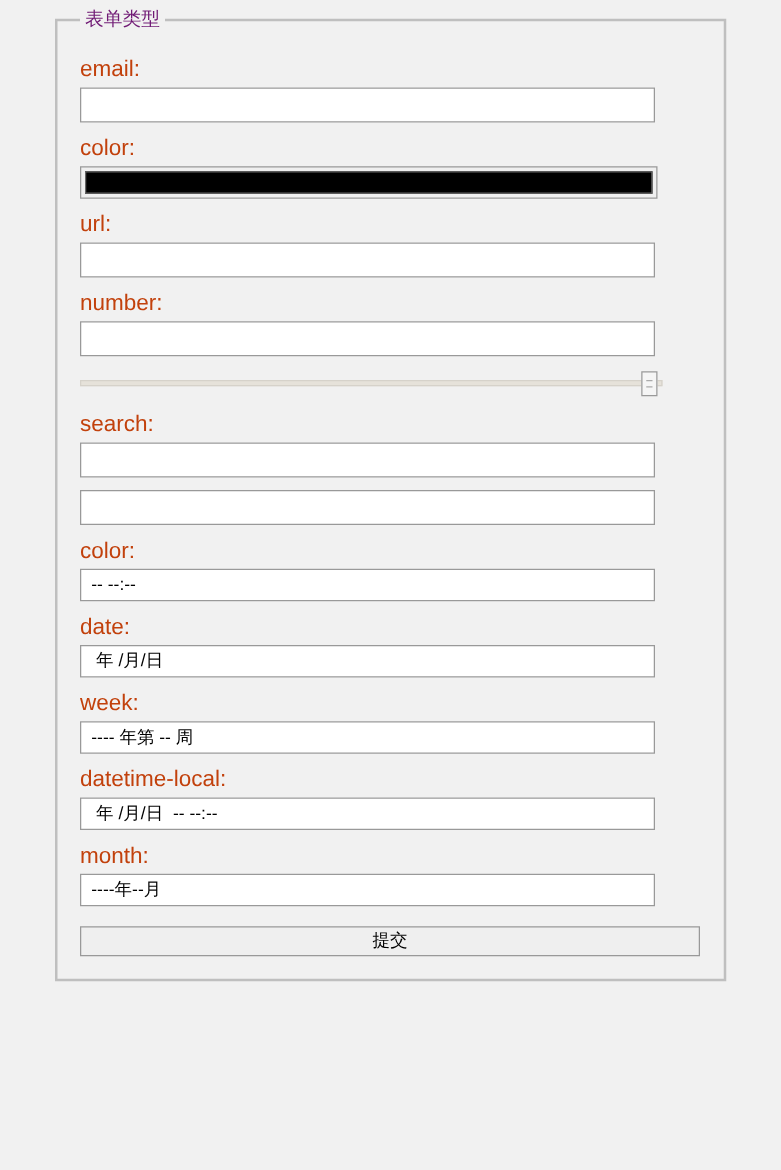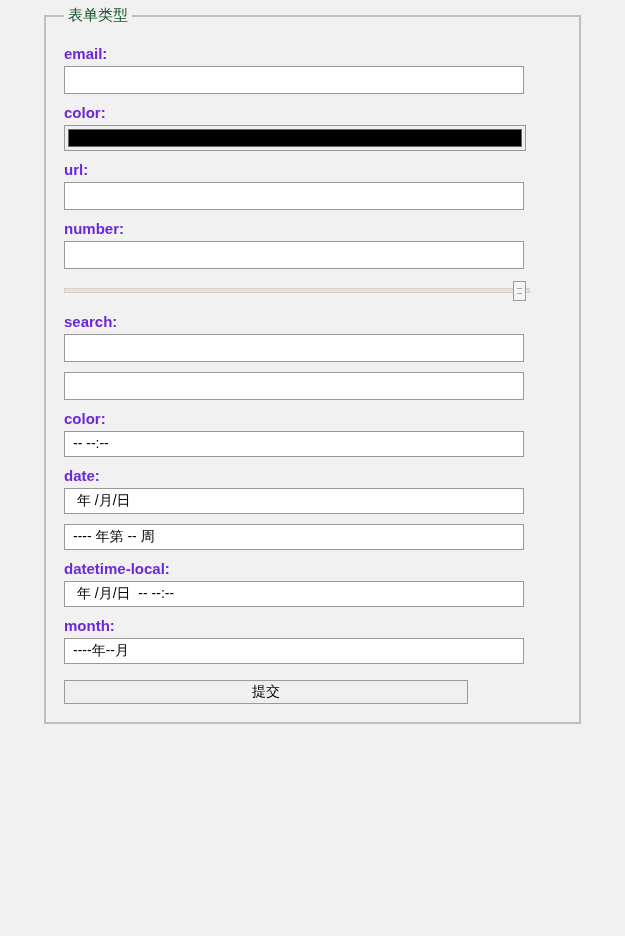--- a/index.html
+++ b/index.html
@@ -14,32 +14,31 @@
       height: 936px;
       overflow: hidden;
     }
     fieldset {
       margin: 6px 44px 0 44px;
       border: 2px solid #bfbfbf;
       padding: 10px 18px 18px 18px;
     }
     legend {
       font-size: 15px;
-      color: #14532d;
+      color: #701a75;
       padding: 0 4px;
     }
     .field-group {
       margin-top: 10px;
     }
     .field-label {
       display: block;
-      font-size: 15px;
-      color: #6d28d9;
+      font-size: 18px;
+      color: #c2410c;
       margin-bottom: 4px;
-      font-weight: bold;
     }
     input[type="email"],
     input[type="url"],
     input[type="number"],
     input[type="search"],
     input[type="tel"],
     input[type="text"] {
       width: 460px;
       height: 28px;
       border: 1px solid #999;
@@ -101,21 +100,21 @@
       height: 26px;
       border: 1px solid #999;
       background: #fff;
       font-size: 14px;
       padding: 3px 8px;
       font-family: Arial, "Microsoft YaHei", sans-serif;
       color: #000;
       white-space: pre;
     }
     .submit-btn {
-      width: 404px;
+      width: 496px;
       height: 24px;
       margin-top: 16px;
       background: #efefef;
       border: 1px solid #999;
       font-size: 14px;
       font-family: inherit;
       cursor: pointer;
       text-align: center;
     }
   </style>
@@ -169,20 +168,21 @@
       <div class="display-input">-- --:--</div>
     </div>
 
     <div class="field-group">
       <label class="field-label">date:</label>
       <div class="display-input"> 年 /月/日</div>
     </div>
 
 
     <div class="field-group">
+      <label class="field-label">week:</label>
       <div class="display-input">---- 年第 -- 周</div>
     </div>
 
     <div class="field-group">
       <label class="field-label">datetime-local:</label>
       <div class="display-input"> 年 /月/日  -- --:--</div>
     </div>
 
     <div class="field-group">
       <label class="field-label">month:</label>

